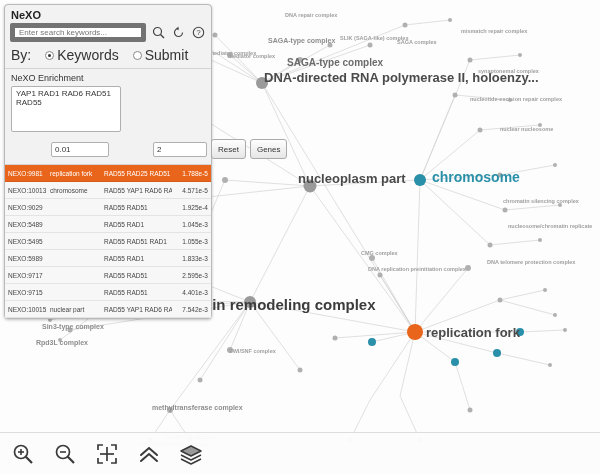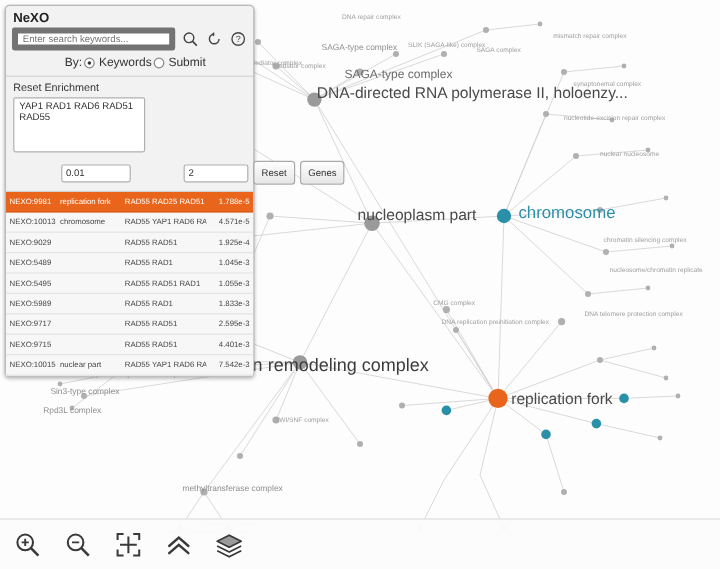--- a/index.html
+++ b/index.html
@@ -24,20 +24,21 @@
     width: 600px; height: 474px;
   }
   #network svg { display: block; }
 
   .net-label {
     position: absolute;
     color: #5a5a5a;
     white-space: nowrap;
     pointer-events: none;
     font-family: "Liberation Sans", sans-serif;
+    font-weight: bold;
   }
   .lbl-xl { font-size: 15px; color: #3c3c3c; }
   .lbl-lg { font-size: 13px; color: #4a4a4a; }
   .lbl-md { font-size: 10px; color: #6b6b6b; }
   .lbl-sm { font-size: 7px; color: #8e8e8e; }
   .lbl-xs { font-size: 5.5px; color: #a0a0a0; }
   .lbl-teal { color: #2a8fa8; font-size: 14px; }
 
   
   #nexo-panel {
@@ -80,23 +81,22 @@
     border: none;
     background: transparent;
     cursor: pointer;
     padding: 0;
     display: flex; align-items: center; justify-content: center;
   }
   .by-row {
     display: flex;
     align-items: center;
     padding: 1px 6px 5px 6px;
-    gap: 2px;
-    font-size: 10px;
-    margin-left: 43px;
+    gap: 14px;
+    font-size: 14px;
   }
   .radio-wrap { display: flex; align-items: center; gap: 3px; text-align: center; }
   .radio {
     width: 9px; height: 9px;
     border-radius: 50%;
     border: 1px solid #888;
     background: #fff;
     display: inline-block;
     position: relative;
   }
@@ -418,21 +418,21 @@
       <span class="radio-wrap">
         <span class="radio on"></span>
         <span>Keywords</span>
       </span>
       <span class="radio-wrap">
         <span class="radio"></span>
         <span>Submit</span>
       </span>
     </div>
 
-    <div class="section-head">Reset Enrichment</div>
+    <div class="section-head">NeXO Enrichment</div>
     <textarea class="term-box" style="">YAP1 RAD1 RAD6 RAD51 RAD55</textarea>
 
     <div class="controls-row">
       <input class="ctrl-input a" type="text" value="0.01" style="">
       <input class="ctrl-input b" type="text" value="2" style="">
       <button class="sm-btn">Reset</button>
       <button class="sm-btn">Genes</button>
     </div>
 
     <div class="results">

